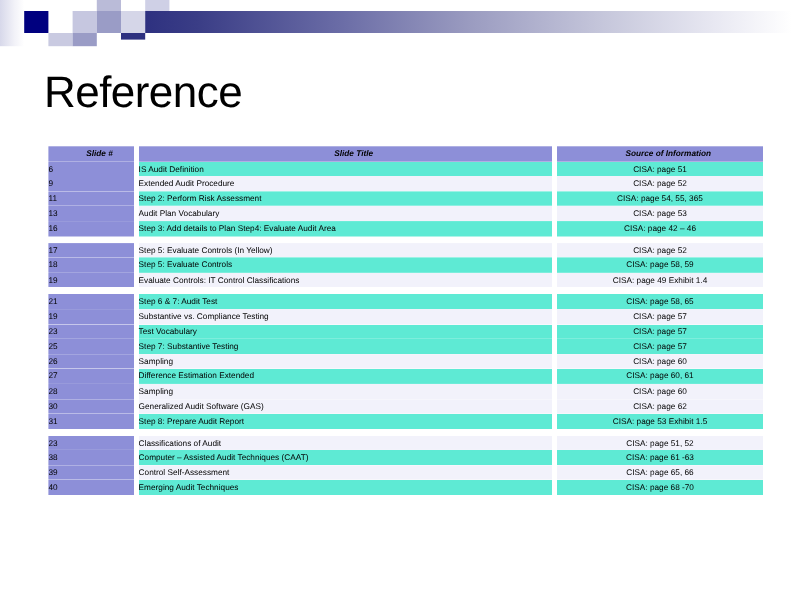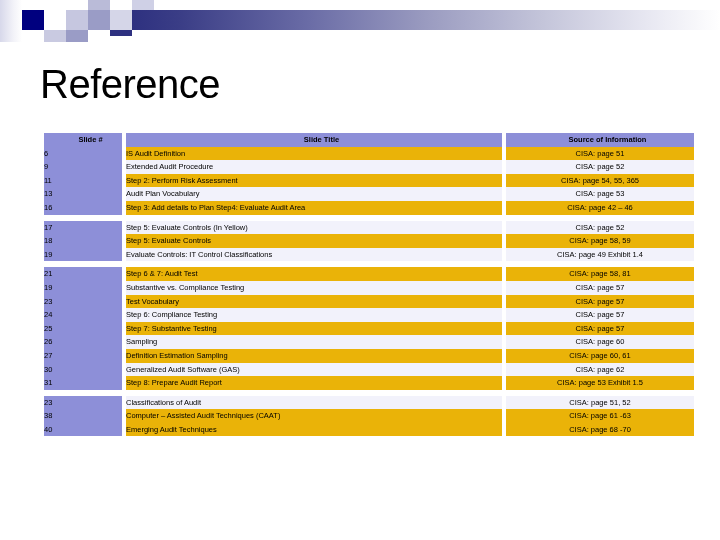--- a/index.html
+++ b/index.html
@@ -100,37 +100,37 @@
 
   
   .hdr td, .hdr th {
     height: 24px;
     line-height: 24px;
     background: #8d8fd8;
     color: #ffffff;
     font-size: 7.5px;
   }
   .hdr .cell-gap { background: #ffffff; }
-  .hdr .pad { padding-left: 15px; }
+  .hdr .pad { padding-left: 15px; font-style: italic; }
 
   
   tr.spacer td { height: 6px; line-height: 6px; background: #ffffff; }
 
   
   td.num {
     background: #8d8fd8;
     color: #ffffff;
     padding-left: 7px;
   }
   td.cell-gap { background: #ffffff; }
 
   td.ttl  { padding-left: 7px; }
   td.src  { padding-left: 7px; text-align: center; }
 
-  tr.odd  td.ttl, tr.odd  td.src  { background: #eab308; }
+  tr.odd  td.ttl, tr.odd  td.src  { background: #5eead4; }
   tr.even td.ttl, tr.even td.src  { background: #f2f2fb; }
 </style>
 </head>
 <body>
 
 <div class="slide">
 
   <div class="deco">
     <div class="deco-sq sq-a"></div>
     <div class="deco-sq sq-b"></div>
@@ -227,63 +227,63 @@
             <td class="src">CISA: page 49 Exhibit 1.4</td>
           </tr>
           <tr class="spacer">
             <td colspan="5"></td>
           </tr>
           <tr class="odd">
             <td class="num">21</td>
             <td class="cell-gap"></td>
             <td class="ttl">Step 6 &amp; 7: Audit Test</td>
             <td class="cell-gap"></td>
-            <td class="src">CISA: page 58, 81</td>
+            <td class="src">CISA: page 58, 65</td>
           </tr>
           <tr class="even">
             <td class="num">19</td>
             <td class="cell-gap"></td>
             <td class="ttl">Substantive vs. Compliance Testing</td>
             <td class="cell-gap"></td>
             <td class="src">CISA: page 57</td>
           </tr>
           <tr class="odd">
             <td class="num">23</td>
             <td class="cell-gap"></td>
             <td class="ttl">Test Vocabulary</td>
             <td class="cell-gap"></td>
             <td class="src">CISA: page 57</td>
           </tr>
-          <tr class="even">
-            <td class="num">24</td>
-            <td class="cell-gap"></td>
-            <td class="ttl">Step 6: Compliance Testing</td>
+          <tr class="odd">
+            <td class="num">25</td>
+            <td class="cell-gap"></td>
+            <td class="ttl">Step 7: Substantive Testing</td>
             <td class="cell-gap"></td>
             <td class="src">CISA: page 57</td>
           </tr>
-          <tr class="odd">
-            <td class="num">25</td>
-            <td class="cell-gap"></td>
-            <td class="ttl">Step 7: Substantive Testing</td>
-            <td class="cell-gap"></td>
-            <td class="src">CISA: page 57</td>
-          </tr>
           <tr class="even">
             <td class="num">26</td>
             <td class="cell-gap"></td>
             <td class="ttl">Sampling</td>
             <td class="cell-gap"></td>
             <td class="src">CISA: page 60</td>
           </tr>
           <tr class="odd">
             <td class="num">27</td>
             <td class="cell-gap"></td>
-            <td class="ttl">Definition Estimation Sampling</td>
+            <td class="ttl">Difference Estimation Extended</td>
             <td class="cell-gap"></td>
             <td class="src">CISA: page 60, 61</td>
+          </tr>
+          <tr class="even">
+            <td class="num">28</td>
+            <td class="cell-gap"></td>
+            <td class="ttl">Sampling</td>
+            <td class="cell-gap"></td>
+            <td class="src">CISA: page 60</td>
           </tr>
           <tr class="even">
             <td class="num">30</td>
             <td class="cell-gap"></td>
             <td class="ttl">Generalized Audit Software (GAS)</td>
             <td class="cell-gap"></td>
             <td class="src">CISA: page 62</td>
           </tr>
           <tr class="odd">
             <td class="num">31</td>
@@ -301,20 +301,27 @@
             <td class="ttl">Classifications of Audit</td>
             <td class="cell-gap"></td>
             <td class="src">CISA: page 51, 52</td>
           </tr>
           <tr class="odd">
             <td class="num">38</td>
             <td class="cell-gap"></td>
             <td class="ttl">Computer – Assisted Audit Techniques (CAAT)</td>
             <td class="cell-gap"></td>
             <td class="src">CISA: page 61 -63</td>
+          </tr>
+          <tr class="even">
+            <td class="num">39</td>
+            <td class="cell-gap"></td>
+            <td class="ttl">Control Self-Assessment</td>
+            <td class="cell-gap"></td>
+            <td class="src">CISA: page 65, 66</td>
           </tr>
           <tr class="odd">
             <td class="num">40</td>
             <td class="cell-gap"></td>
             <td class="ttl">Emerging Audit Techniques</td>
             <td class="cell-gap"></td>
             <td class="src">CISA: page 68 -70</td>
           </tr>
         </tbody>
     </table>

